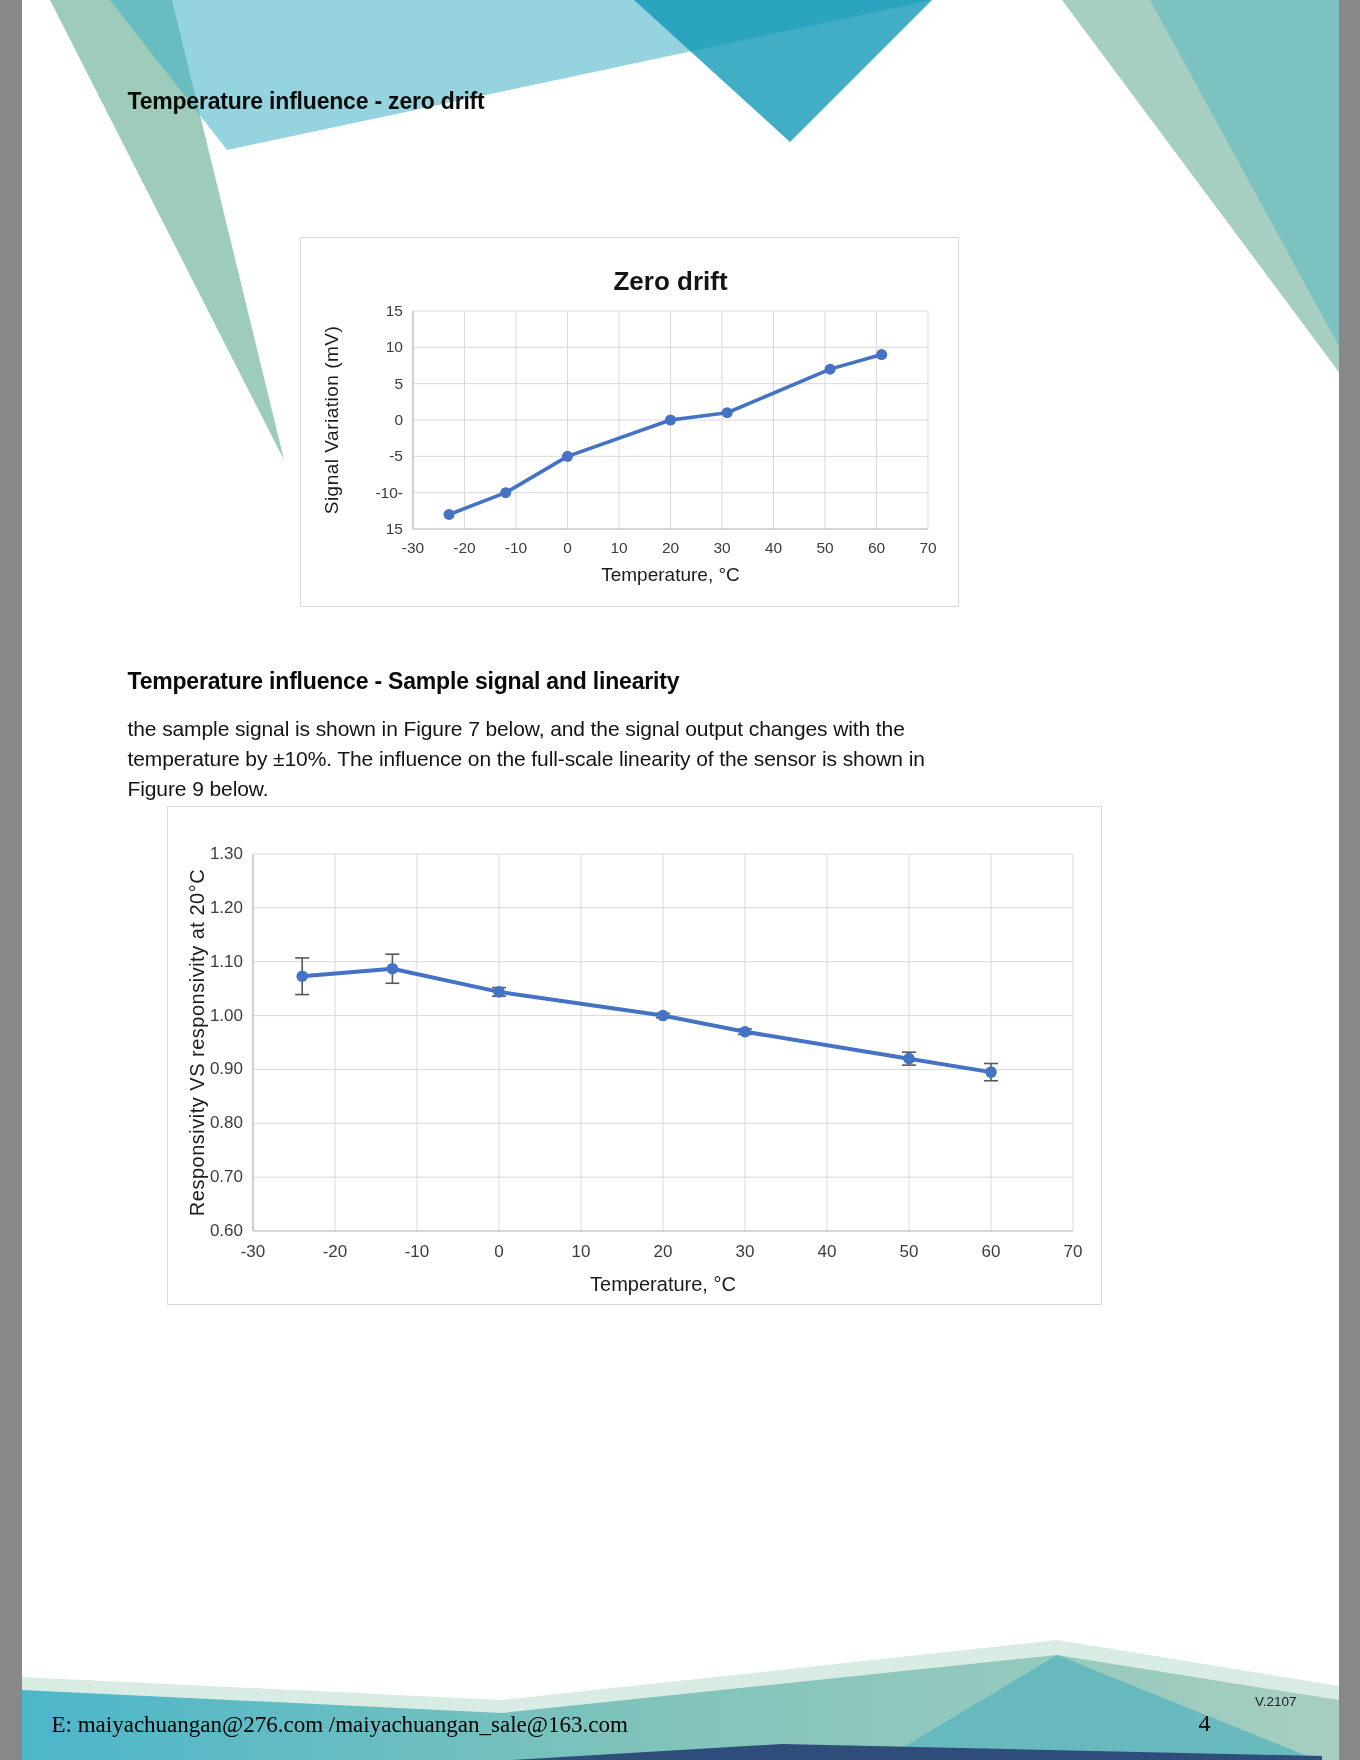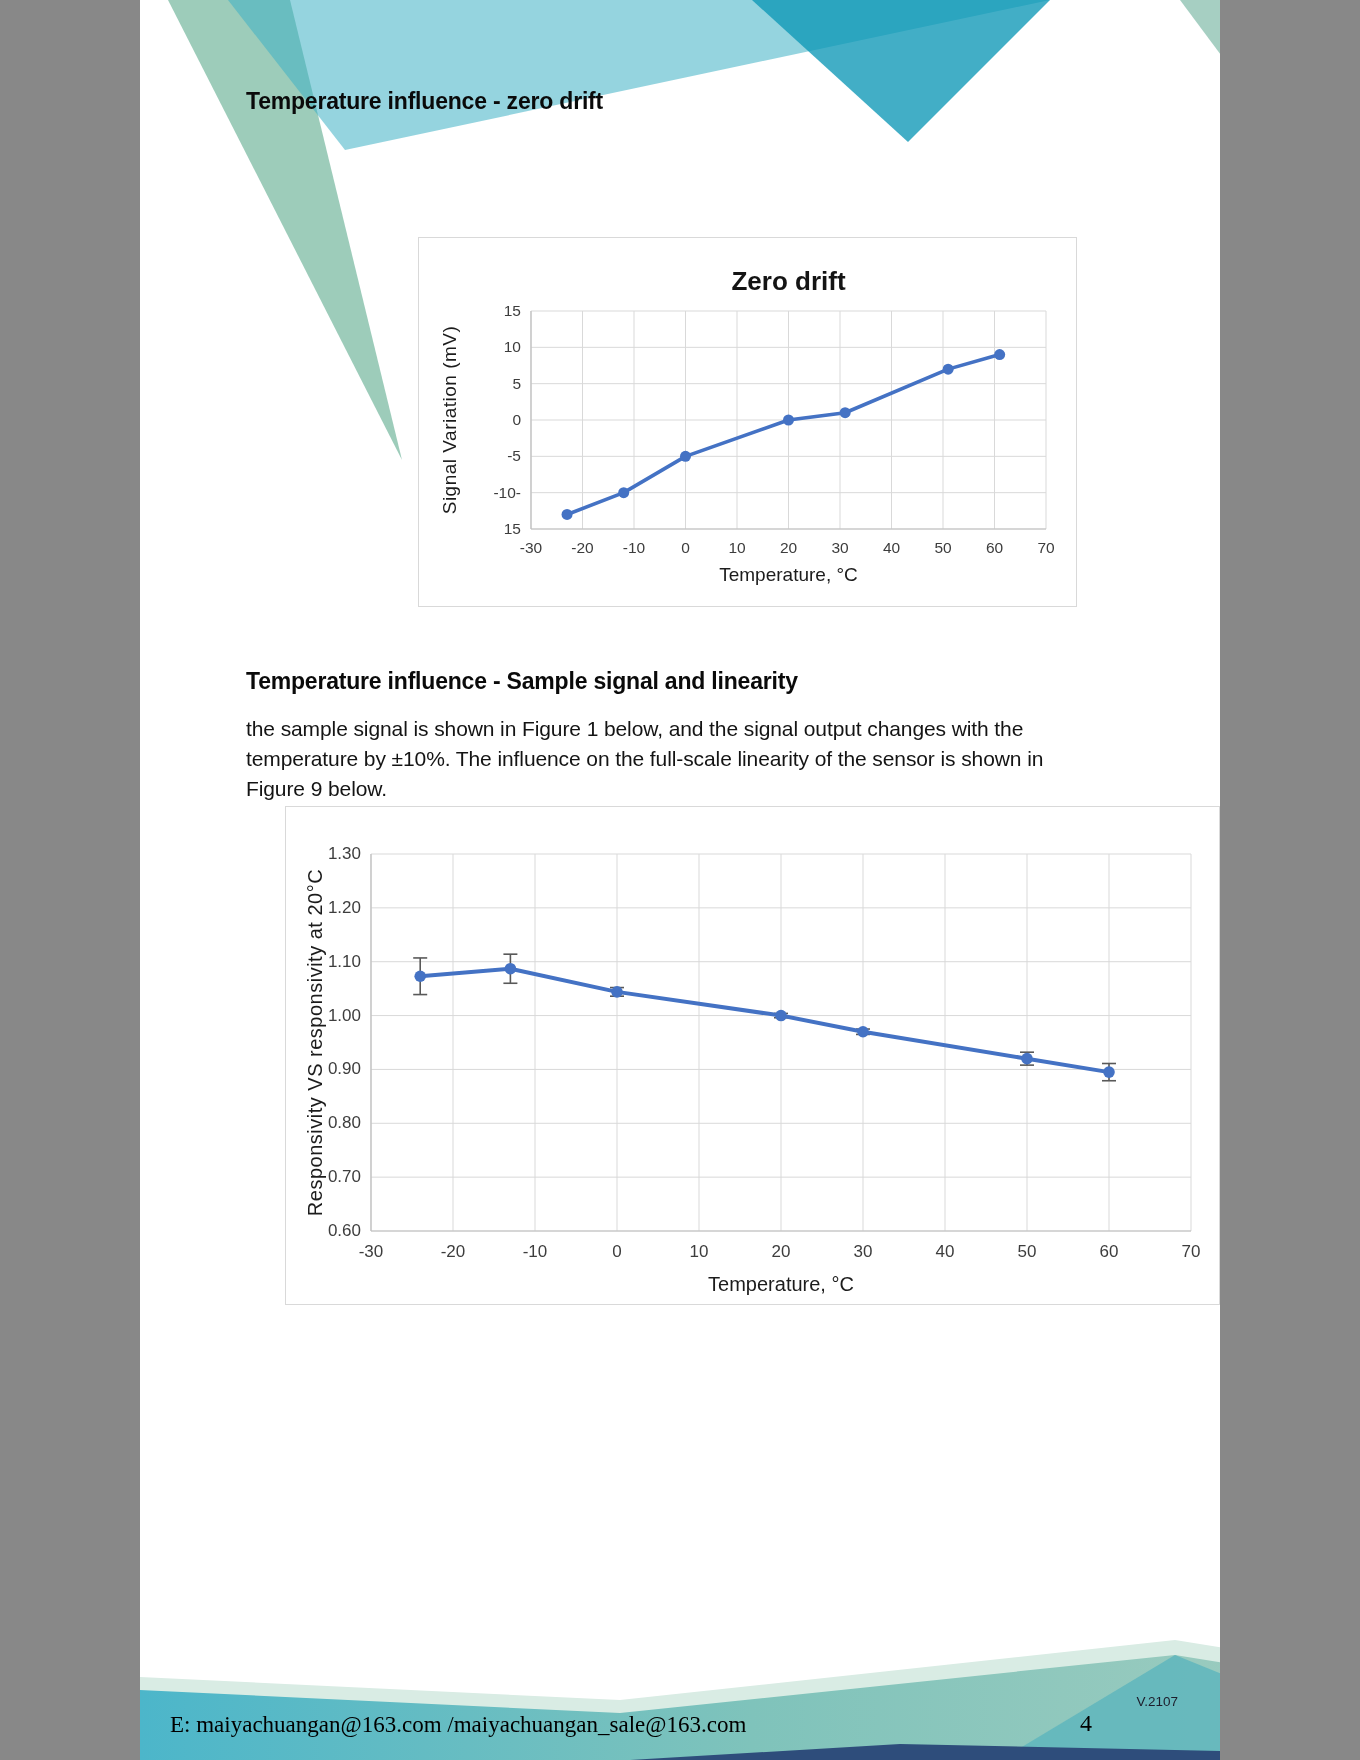--- a/index.html
+++ b/index.html
@@ -1,17 +1,17 @@
 <!DOCTYPE html>
 <html><head>
 <meta charset="utf-8">
 <style>
   html,body { margin:0; padding:0; background:#888; }
   .page {
-    position:relative; width:1080px; height:1760px; margin:0 auto;
+    position:relative; width:1317px; height:1760px; margin:0 auto;
     background:#ffffff; overflow:hidden;
     font-family:"Liberation Sans", sans-serif; color:#111;
   }
   .deco { position:absolute; left:0; pointer-events:none; }
   .heading {
     position:absolute; left:106px; z-index:3;
     font-size:23px; font-weight:bold; letter-spacing:-0.2px; color:#0a0a0a;
     white-space:nowrap;
   }
   .para {
@@ -123,21 +123,21 @@
           <circle cx="580.6500000000001" cy="116.6" r="5.5" fill="#4472C4"></circle>
         </g>
         <text x="369.5" y="52" text-anchor="middle" font-size="26" font-weight="bold" fill="#141414">Zero drift</text>
         <text x="369.5" y="343" text-anchor="middle" font-size="19" fill="#1c1c1c">Temperature, °C</text>
         <text x="37" y="182" text-anchor="middle" font-size="19" fill="#1c1c1c" transform="rotate(-90 37 182)" letter-spacing="0.5">Signal Variation (mV)</text>
       </svg>
   </div>
 
   <div class="heading" style="top:668px;">Temperature influence - Sample signal and linearity</div>
   <div class="para" style="top:714px;">
-      <div>the sample signal is shown in Figure 1 below, and the signal output changes with the</div>
+      <div>the sample signal is shown in Figure 7 below, and the signal output changes with the</div>
       <div>temperature by ±10%. The influence on the full-scale linearity of the sensor is shown in</div>
       <div>Figure 9 below.</div>
     </div>
 
   <div class="chart-frame" style="left:145px; top:806px; width:933px; height:497px;">
     <svg width="933" height="497" viewBox="0 0 933 497">
         <g>
           <line x1="85" y1="47" x2="85" y2="424" stroke="#D9D9D9" stroke-width="1"></line>
           <line x1="167" y1="47" x2="167" y2="424" stroke="#D9D9D9" stroke-width="1"></line>
           <line x1="249" y1="47" x2="249" y2="424" stroke="#D9D9D9" stroke-width="1"></line>
@@ -212,17 +212,17 @@
           <circle cx="495" cy="208.57142857142858" r="5.8" fill="#4472C4"></circle>
           <circle cx="577" cy="224.72857142857146" r="5.8" fill="#4472C4"></circle>
           <circle cx="741" cy="251.65714285714284" r="5.8" fill="#4472C4"></circle>
           <circle cx="823" cy="265.12142857142857" r="5.8" fill="#4472C4"></circle>
         </g>
         <text x="495" y="484" text-anchor="middle" font-size="20" fill="#1c1c1c">Temperature, °C</text>
         <text x="36" y="235.5" text-anchor="middle" font-size="20" fill="#1c1c1c" transform="rotate(-90 36 235.5)" letter-spacing="0.5">Responsivity VS responsivity at 20°C</text>
       </svg>
   </div>
 
-  <div class="footer-email">E: maiyachuangan@163.com /maiyachuangan_sale@163.com</div>
+  <div class="footer-email">E: maiyachuangan@276.com /maiyachuangan_sale@163.com</div>
   <div class="page-number">4</div>
   <div class="version-label">V.2107</div>
 
 </div>
 
 </body></html>

